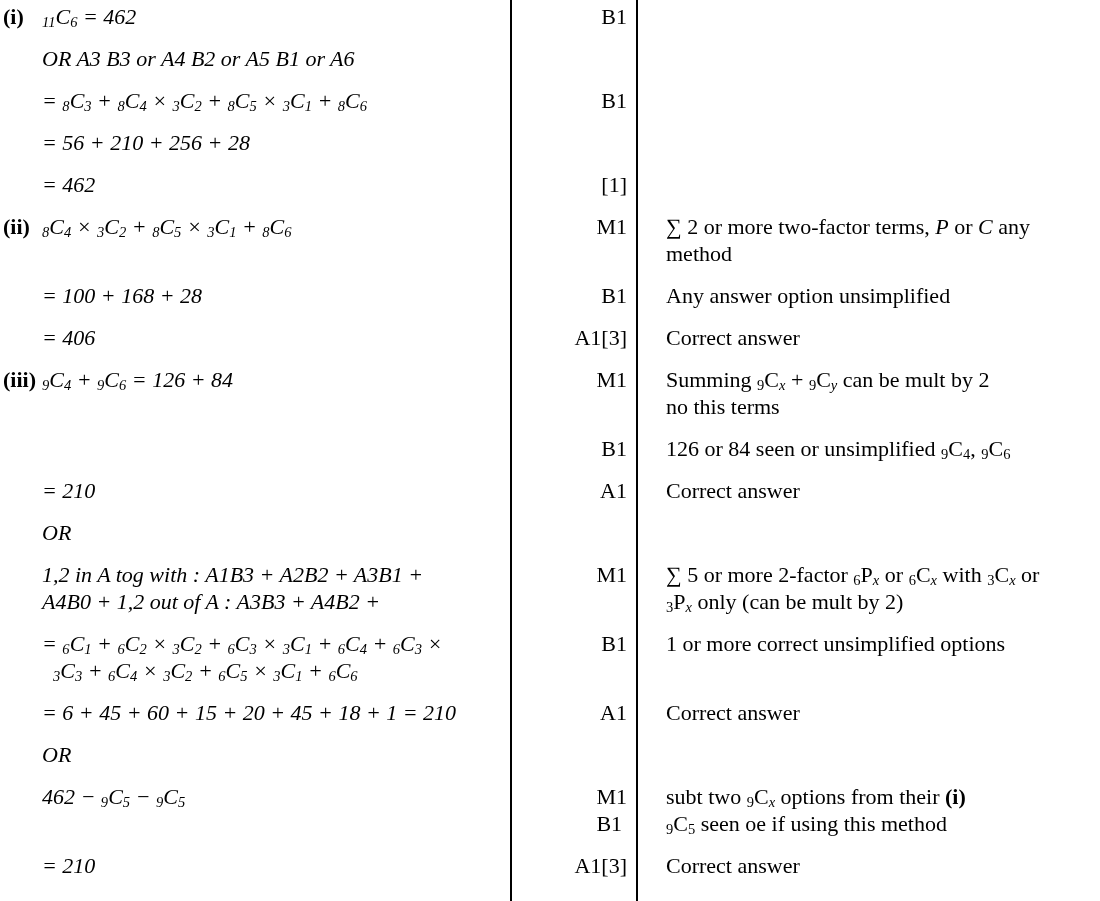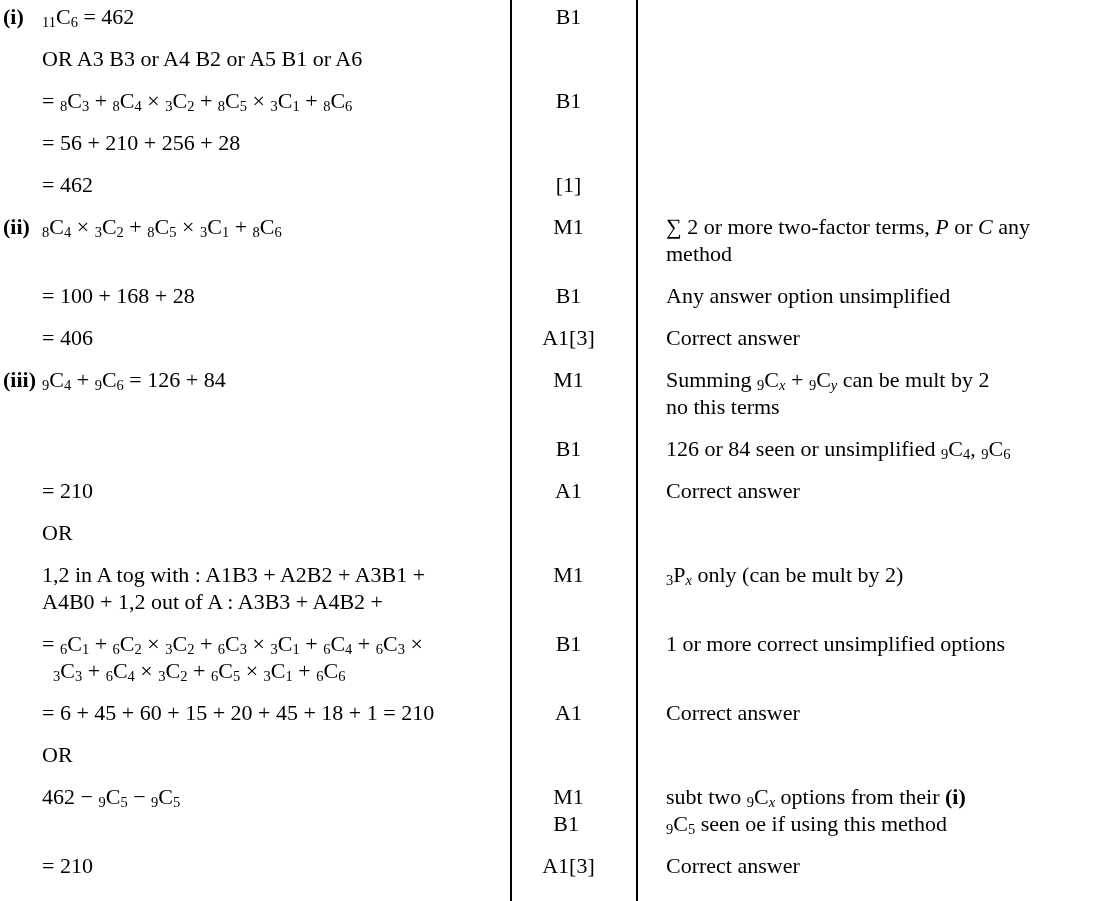--- a/index.html
+++ b/index.html
@@ -43,27 +43,28 @@
     width: 42px;
     padding-left: 3px;
     box-sizing: border-box;
     font-weight: bold;
     line-height: 27px;
   }
   .work {
     flex: none;
     width: 468px;
     box-sizing: border-box;
+    font-style: italic;
   }
   .markcol {
     flex: none;
     width: 126px;
     box-sizing: border-box;
     display: flex;
-    justify-content: center;
+    justify-content: flex-end;
     align-items: flex-start;
     padding-left: 0;
     padding-right: 9px;
   }
   .total {
     line-height: 27px;
     text-align: right;
   }
   .note {
     flex: 1;
@@ -249,20 +250,21 @@
           <div class="line">1,2 in A tog with : A1B3 + A2B2 + A3B1 +</div>
           <div class="line">A4B0 + 1,2 out of A : A3B3 + A4B2 +</div>
         </div>
     <div class="markcol">
       <div class="marks">
             <div class="line">M1</div>
           </div>
       <div class="total"></div>
     </div>
     <div class="note">
+          <div class="line">∑ 5 or more 2-factor <sub>6</sub>P<sub><i>x</i></sub> or <sub>6</sub>C<sub><i>x</i></sub> with <sub>3</sub>C<sub><i>x</i></sub> or</div>
           <div class="line"><sub>3</sub>P<sub><i>x</i></sub> only (can be mult by 2)</div>
         </div>
   </div>
       <div class="row">
     <div class="part"></div>
     <div class="work">
           <div class="line">= <sub>6</sub>C<sub>1</sub> + <sub>6</sub>C<sub>2</sub> × <sub>3</sub>C<sub>2</sub> + <sub>6</sub>C<sub>3</sub> × <sub>3</sub>C<sub>1</sub> + <sub>6</sub>C<sub>4</sub> + <sub>6</sub>C<sub>3</sub> ×</div>
           <div class="line">  <sub>3</sub>C<sub>3</sub> + <sub>6</sub>C<sub>4</sub> × <sub>3</sub>C<sub>2</sub> + <sub>6</sub>C<sub>5</sub> × <sub>3</sub>C<sub>1</sub> + <sub>6</sub>C<sub>6</sub></div>
         </div>
     <div class="markcol">

